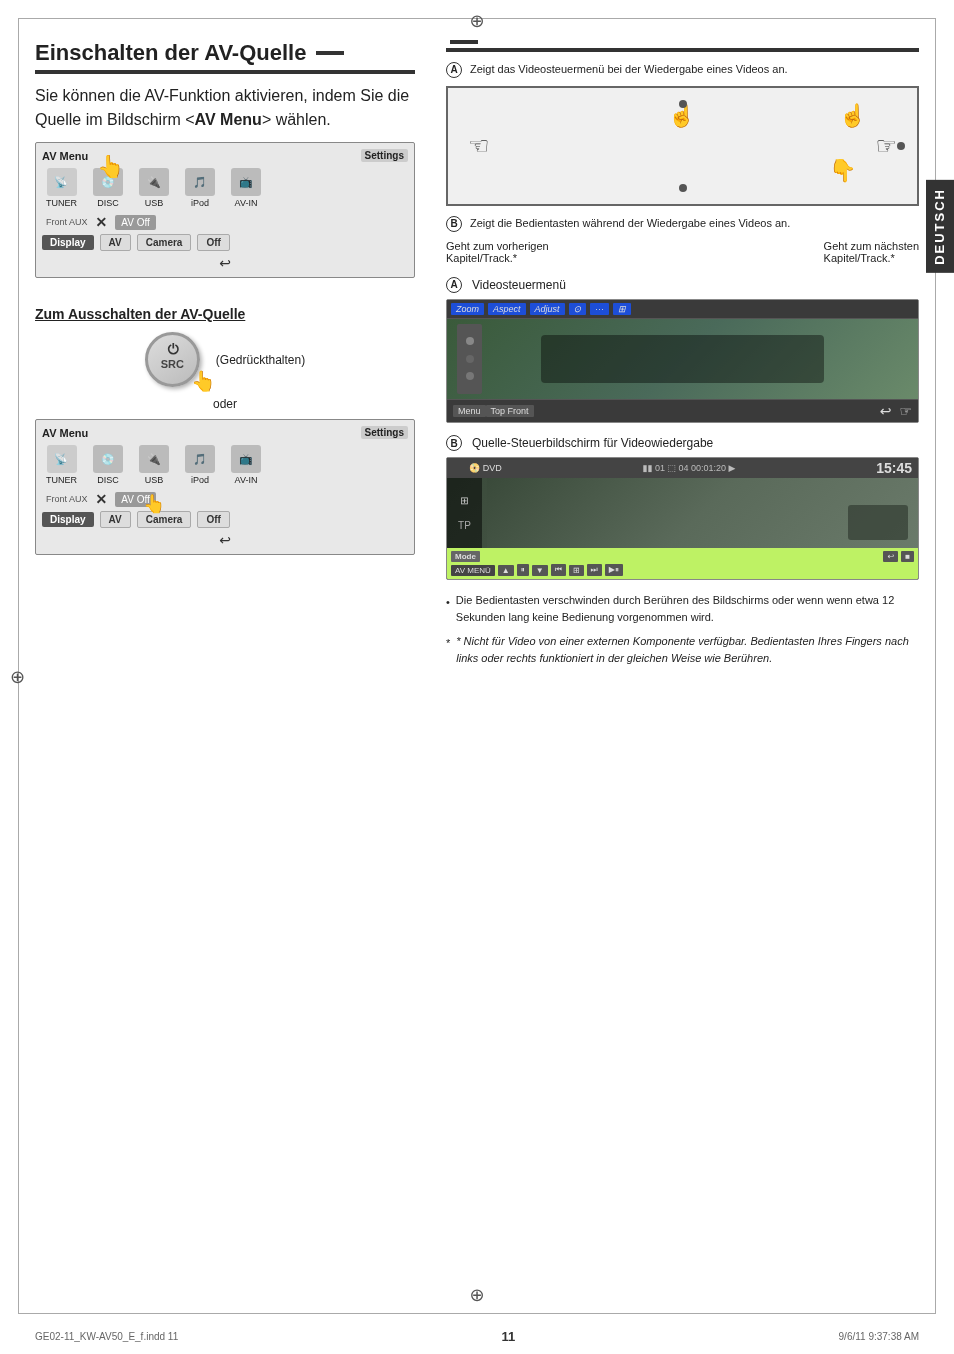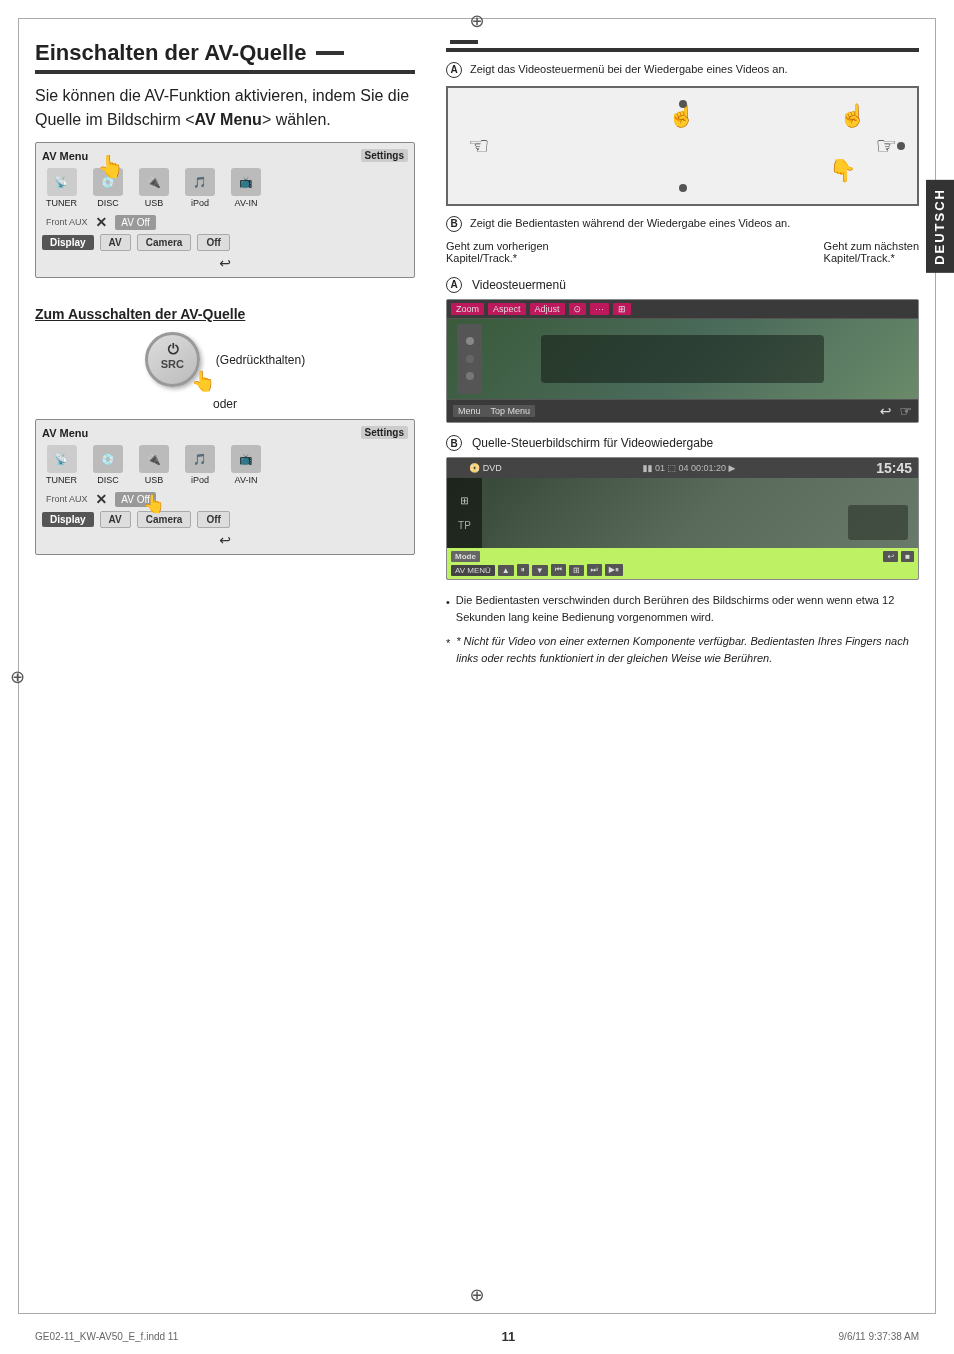--- a/index.html
+++ b/index.html
@@ -323,25 +323,26 @@
 
     .video-menu-top-bar {
       background: #3a3a3a;
       display: flex;
       gap: 4px;
       padding: 3px 4px;
       border-bottom: 1px solid #555;
     }
 
     .vmenu-btn {
-      background: #be185d;
+      background: #1d4ed8;
       color: #ddd;
       padding: 1px 5px;
       font-size: 9px;
       border-radius: 1px;
+      font-style: italic;
     }
 
     .video-content-area {
       height: 80px;
       background: linear-gradient(135deg, #3a5a3a, #4a6a5a, #6a8a6a);
       position: relative;
       display: flex;
       align-items: center;
       justify-content: center;
     }
@@ -732,21 +733,21 @@
           <div class="video-content-dark"></div>
 
           <div style="position:absolute; left:10px; top:5px; bottom:5px; width:25px; background:#555; border-radius:2px; display:flex; flex-direction:column; align-items:center; justify-content:space-evenly; padding:4px;">
             <div style="width:8px;height:8px;background:#888;border-radius:50%;"></div>
             <div style="width:8px;height:8px;background:#666;border-radius:50%;"></div>
             <div style="width:8px;height:8px;background:#777;border-radius:50%;"></div>
           </div>
         </div>
         <div class="video-menu-bottom">
           <span class="vmenu-bottom-btn">Menu</span>
-          <span class="vmenu-bottom-btn">Top Menu</span>
+          <span class="vmenu-bottom-btn">Top Front</span>
           <span style="flex:1;"></span>
           <span class="vmenu-icon">↩</span>
           <span class="vmenu-icon" style="margin-left:8px;">☞</span>
         </div>
       </div>
 
       
       <div class="section-label">
         <span class="circle-label">B</span>
         <span>Quelle-Steuerbildschirm für Videowiedergabe</span>

